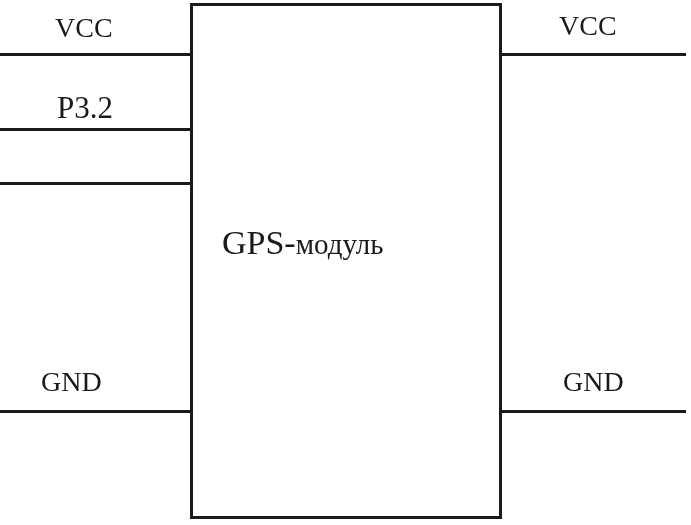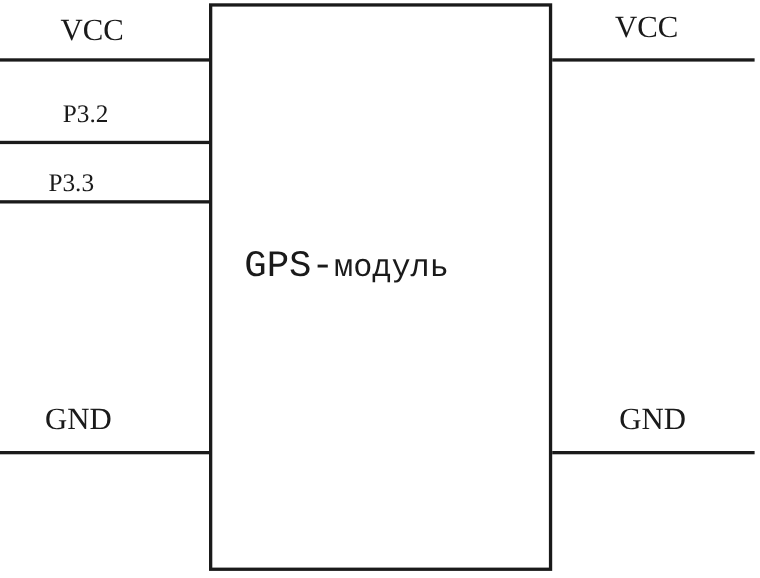--- a/index.html
+++ b/index.html
@@ -31,28 +31,27 @@
     background: transparent;
   }
   
   .pin-label {
     position: absolute;
     white-space: nowrap;
     line-height: 1;
     color: #1a1a1a;
   }
   .pin-label.size-lg { font-size: 28px; }
-  .pin-label.size-md { font-size: 23px; }
+  .pin-label.size-md { font-size: 31px; }
 
   .block-label {
     position: absolute;
     white-space: nowrap;
     line-height: 1;
     color: #1a1a1a;
-    font-family: Liberation Mono, monospace;
   }
   .block-label .part-latin { font-size: 34px; }
   .block-label .part-cyr   { font-size: 29px; }
 </style>
 </head>
 <body>
 
 <div id="canvas">
 
   <div class="wire" style="left:0px; top:53px; width:192px;"></div>
@@ -70,21 +69,20 @@
   <div class="block-body" style="left:190px; top:3px; width:312px; height:516px;"></div>
 
   <div class="block-label" style="left:222px; top:226px;">
     <span class="part-latin">GPS-</span><span class="part-cyr">модуль</span>
   </div>
 
   <div class="pin-label size-lg" style="left:55px; top:14px;">VCC</div>
 
   <div class="pin-label size-md" style="left:57px; top:92px;">P3.2</div>
 
-  <div class="pin-label size-md" style="left:44px; top:155px;">P3.3</div>
 
   <div class="pin-label size-lg" style="left:41px; top:368px;">GND</div>
 
   <div class="pin-label size-lg" style="left:559px; top:12px;">VCC</div>
 
   <div class="pin-label size-lg" style="left:563px; top:368px;">GND</div>
 
 </div>
 
 </body></html>

